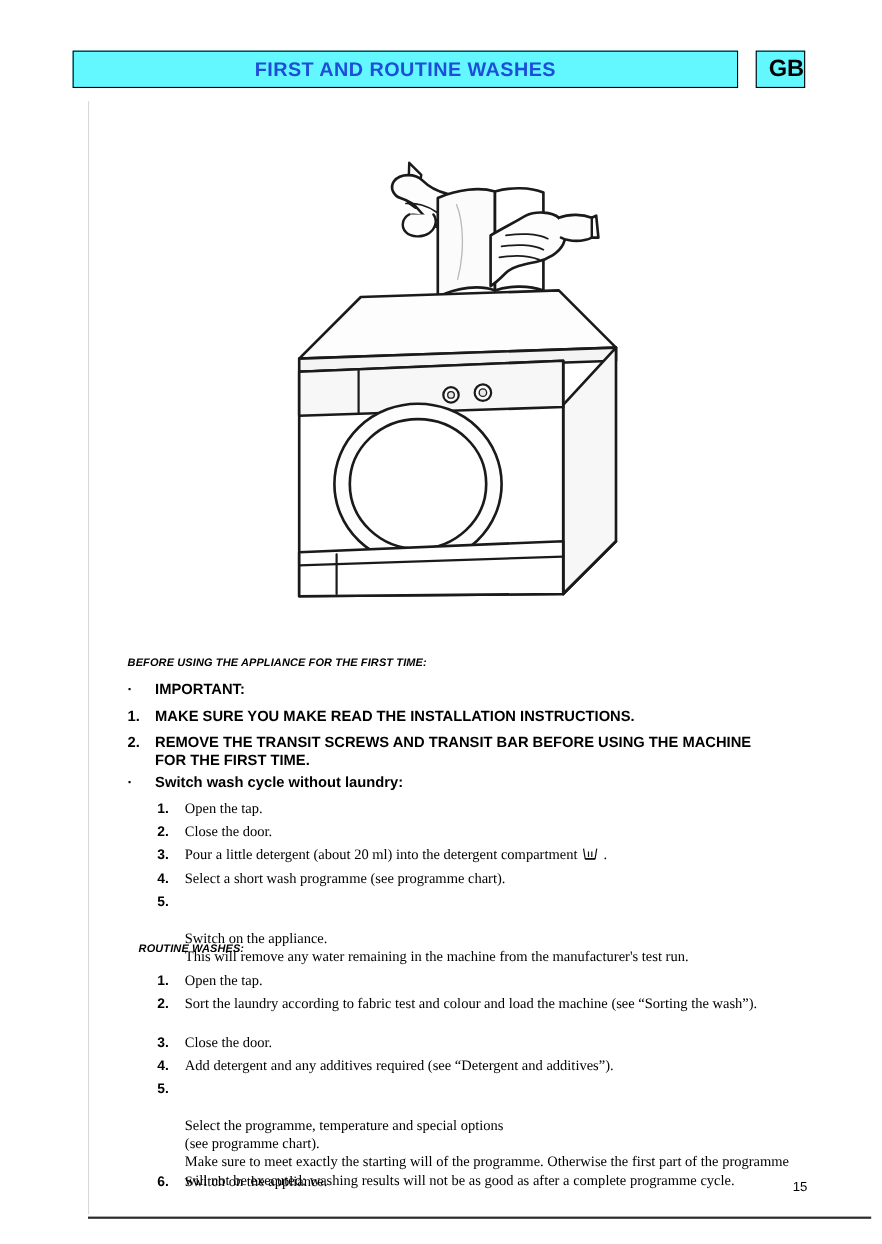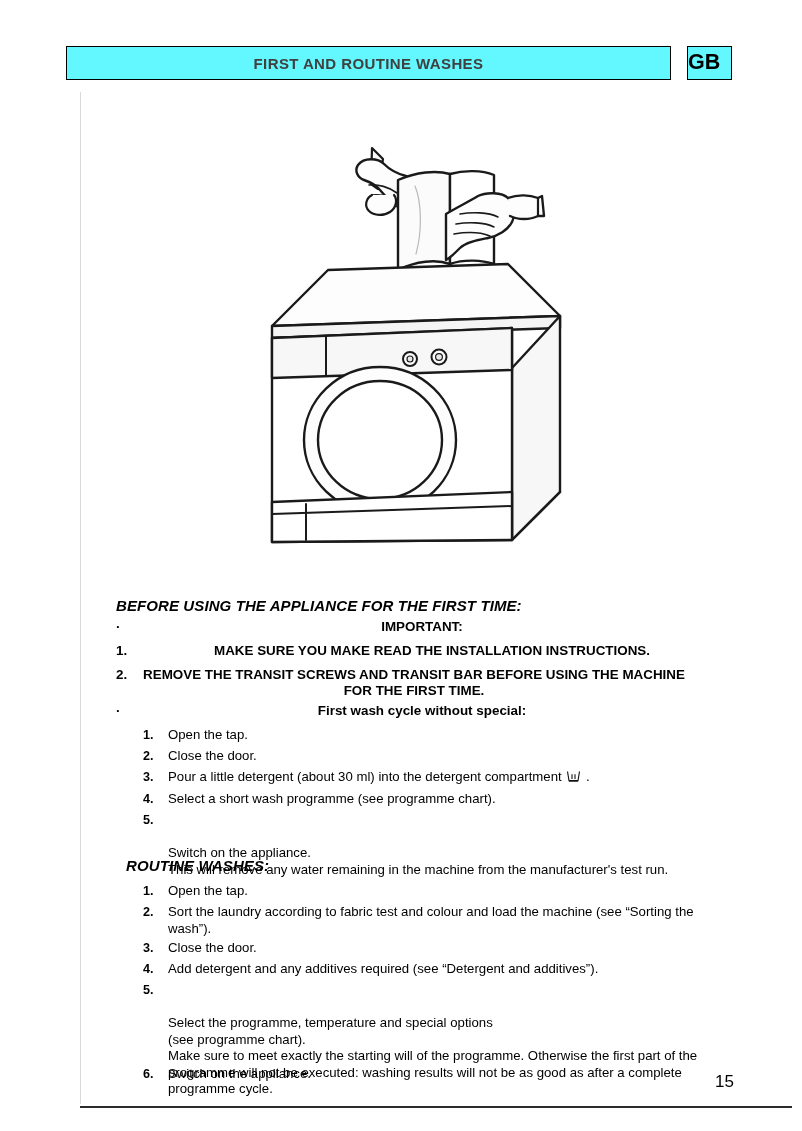--- a/index.html
+++ b/index.html
@@ -34,38 +34,38 @@
     width: 605px;
     height: 34px;
     background: #63f7ff;
     border: 1.5px solid #000000;
     box-sizing: border-box;
     display: flex;
     align-items: center;
     justify-content: center;
   }
   .title-bar span {
-    font-size: 15px;
+    font-size: 18px;
     font-weight: bold;
     letter-spacing: 0.4px;
     line-height: 1;
-    color: #404040;
+    color: #1d4ed8;
   }
   .lang-box {
     position: absolute;
     left: 621px;
     top: 0;
     width: 45px;
     height: 34px;
     background: #63f7ff;
     border: 1.5px solid #000000;
     box-sizing: border-box;
     display: flex;
     align-items: center;
-    justify-content: flex-start;
+    justify-content: flex-end;
   }
   .lang-box span {
     font-size: 21.5px;
     font-weight: bold;
     line-height: 1;
   }
 
   
   .left-rule {
     position: absolute;
@@ -92,77 +92,77 @@
     width: 320px;
     height: 420px;
   }
   .illustration svg { display: block; }
 
   
   .body-text { position: absolute; left: 0; top: 0; width: 802px; }
 
   .sec-head {
     position: absolute;
-    font-size: 15px;
+    font-size: 10px;
     font-weight: bold;
     font-style: italic;
     letter-spacing: 0.1px;
     white-space: nowrap;
   }
 
   .lvl1 {
     position: absolute;
     font-size: 13.4px;
     font-weight: bold;
     line-height: 15.5px;
   }
   .lvl1 .mk {
     position: absolute;
     left: 0;
     top: 0;
     width: 22px;
   }
   .lvl1 .tx {
     display: block;
-    margin-left: 12px;
-    text-align: center;
+    margin-left: 25px;
   }
 
   .lvl2 {
     position: absolute;
     font-size: 13.2px;
     line-height: 16.5px;
   }
   .lvl2 .mk {
     position: absolute;
     left: 0;
     top: 0;
     width: 22px;
     font-weight: bold;
     font-size: 12.6px;
   }
   .lvl2 .tx {
     display: block;
     margin-left: 25px;
+    font-family: Liberation Serif, serif;
   }
 
   .detergent-symbol {
     display: inline-block;
     width: 15px;
     height: 11px;
     position: relative;
     vertical-align: -1px;
     margin: 0 1px;
   }
 
   .page-num {
     position: absolute;
     right: 68px;
     top: 1072px;
-    font-size: 17px;
+    font-size: 12px;
   }
 </style>
 </head>
 <body>
 
 <div id="page">
 
   <div class="header-row">
     <div class="title-bar">
       <span>FIRST AND ROUTINE WASHES</span>
@@ -266,36 +266,36 @@
       <span class="tx">MAKE SURE YOU MAKE READ THE INSTALLATION INSTRUCTIONS.</span>
     </div>
 
     <div class="lvl1" style="left:116px; top:667px; width:584px;">
       <span class="mk">2.</span>
       <span class="tx">REMOVE THE TRANSIT SCREWS AND TRANSIT BAR BEFORE USING THE MACHINE FOR THE FIRST TIME.</span>
     </div>
 
     <div class="lvl1" style="left:116px; top:703px; width:600px;">
       <span class="mk">·</span>
-      <span class="tx">First wash cycle without special:</span>
+      <span class="tx">Switch wash cycle without laundry:</span>
     </div>
 
     <div class="lvl2" style="left:143px; top:727px; width:580px;">
       <span class="mk">1.</span>
       <span class="tx">Open the tap.</span>
     </div>
 
     <div class="lvl2" style="left:143px; top:748px; width:580px;">
       <span class="mk">2.</span>
       <span class="tx">Close the door.</span>
     </div>
 
     <div class="lvl2" style="left:143px; top:769px; width:600px;">
       <span class="mk">3.</span>
-      <span class="tx"><span>Pour a little detergent (about 30 ml) into the detergent compartment </span><span class="detergent-symbol"><svg width="15" height="11" viewBox="0 0 15 11">
+      <span class="tx"><span>Pour a little detergent (about 20 ml) into the detergent compartment </span><span class="detergent-symbol"><svg width="15" height="11" viewBox="0 0 15 11">
               <path d="M1.5 0.5 L3 9.6 L12 9.6 L13.5 0.5" fill="none" stroke="#111" stroke-width="1.1"></path>
               <path d="M3 9.9 L12 9.9" stroke="#111" stroke-width="1.5"></path>
               <path d="M6 3.2 L6 8" stroke="#111" stroke-width="1.1"></path>
               <path d="M9 3.2 L9 8" stroke="#111" stroke-width="1.1"></path>
             </svg></span><span> .</span></span>
     </div>
 
     <div class="lvl2" style="left:143px; top:791px; width:580px;">
       <span class="mk">4.</span>
       <span class="tx">Select a short wash programme (see programme chart).</span>

